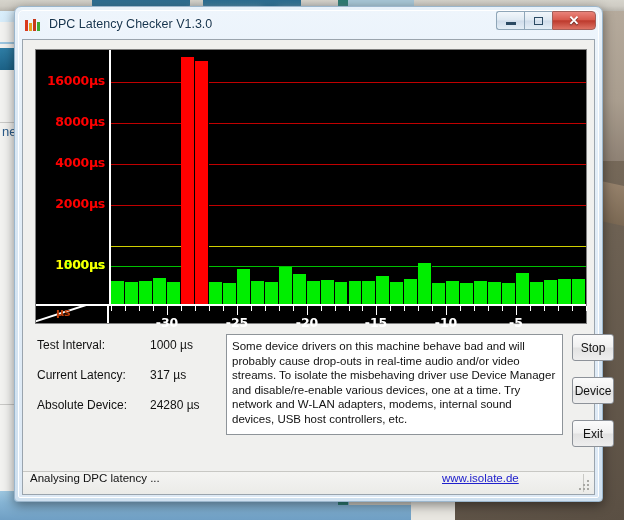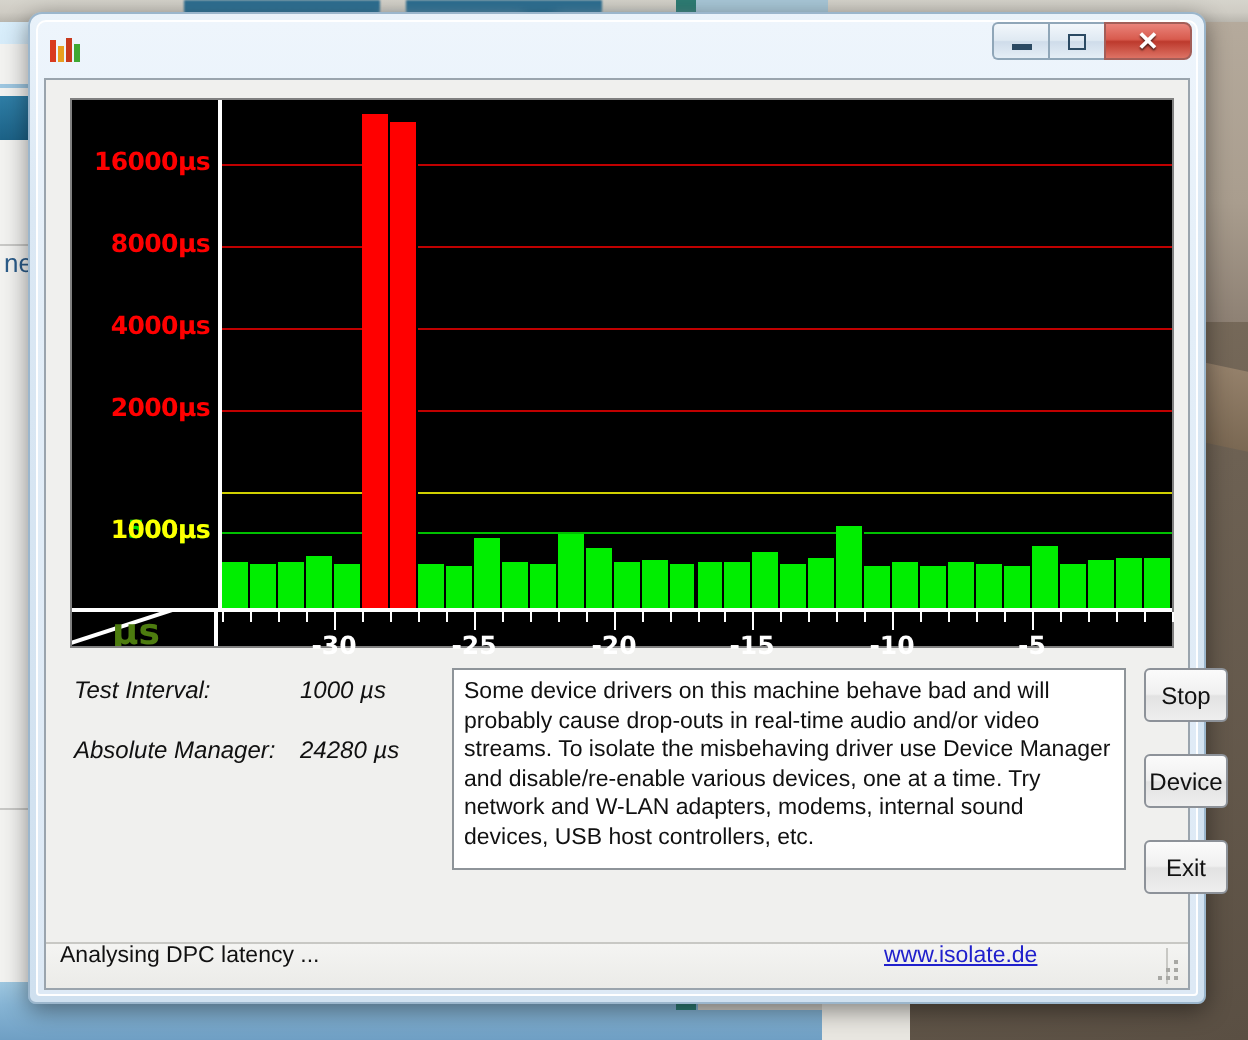--- a/index.html
+++ b/index.html
@@ -215,43 +215,43 @@
   }
   #corner-diag {
     position: absolute; left: -2px; bottom: 0px;
     width: 92px; height: 2px;
     background: #fff;
     transform: rotate(-18deg);
     transform-origin: left bottom;
   }
   #corner-us {
     position:absolute; left: 20px; top: 0px;
-    color:#4d7c0f; font-family:"DejaVu Sans", sans-serif;
-    font-size: 18px; font-weight: bold;
+    color:#c2410c; font-family:"DejaVu Sans", sans-serif;
+    font-size: 11px; font-weight: bold;
   }
   #corner-s {
     position:absolute; left: 52px; top: 14px;
     color:#fff; font-family:"DejaVu Sans", sans-serif;
     font-size: 12px; font-weight: bold;
   }
   #x-ticks { position: absolute; left: 75px; right: 16px; top: 0; height: 100%; }
   .tick { position:absolute; top:0; width:1px; background:#fff; }
   .tick.minor { height: 5px; }
   .tick.major { height: 9px; }
   .xlabel {
     position: absolute; top: 9px;
     color:#fff; font-family:"DejaVu Sans", sans-serif;
     font-size: 12.5px; font-weight: bold;
     transform: translateX(-50%);
     white-space: nowrap;
   }
 
   
   #stats-panel {
-    position: absolute; left: 14px; top: 298px; width: 180px; font-style: italic;
+    position: absolute; left: 14px; top: 298px; width: 180px;
   }
   .stat-row { position: relative; height: 30px; font-size: 12px; color:#111; }
   .stat-label { position:absolute; left: 0; top: 0; white-space: nowrap; }
   .stat-value { position:absolute; left: 113px; top: 0; white-space: nowrap; }
 
   #info-box {
     position: absolute; left: 203px; top: 294px;
     width: 337px; height: 101px;
     background: #fff;
     border: 1px solid #8e9499;
@@ -329,20 +329,21 @@
 <div id="app-window">
   <div id="window-frame-inner"></div>
 
   <div id="title-bar">
     <div id="app-icon">
       <i style="left:0px;height:11px;background:#d93a1f;"></i>
       <i style="left:4px;height:8px;background:#e8a020;"></i>
       <i style="left:8px;height:12px;background:#c8391d;"></i>
       <i style="left:12px;height:9px;background:#3fa832;"></i>
     </div>
+    <div id="title-text">DPC Latency Checker V1.3.0</div>
 
     <div id="window-controls">
       <div class="winbtn" id="btn-minimize">
         <div id="icon-min"></div>
       </div>
       <div class="winbtn" id="btn-maximize">
         <div id="icon-max"></div>
       </div>
       <div class="winbtn" id="btn-close">
         <div id="icon-close">✕</div>
@@ -460,21 +461,25 @@
           </div>
         </div>
       </div>
 
       <div id="stats-panel">
         <div class="stat-row">
           <span class="stat-label">Test Interval:</span>
           <span class="stat-value">1000 µs</span>
         </div>
         <div class="stat-row">
-          <span class="stat-label">Absolute Manager:</span>
+          <span class="stat-label">Current Latency:</span>
+          <span class="stat-value">317 µs</span>
+        </div>
+        <div class="stat-row">
+          <span class="stat-label">Absolute Device:</span>
           <span class="stat-value">24280 µs</span>
         </div>
       </div>
 
       <div id="info-box">Some device drivers on this machine behave bad and will probably cause drop-outs in real-time audio and/or video streams. To isolate the misbehaving driver use Device Manager and disable/re-enable various devices, one at a time. Try network and W-LAN adapters, modems, internal sound devices, USB host controllers, etc.</div>
 
       <div id="button-col">
         <div class="app-btn">Stop</div>
         <div class="app-btn">Device</div>
         <div class="app-btn">Exit</div>

